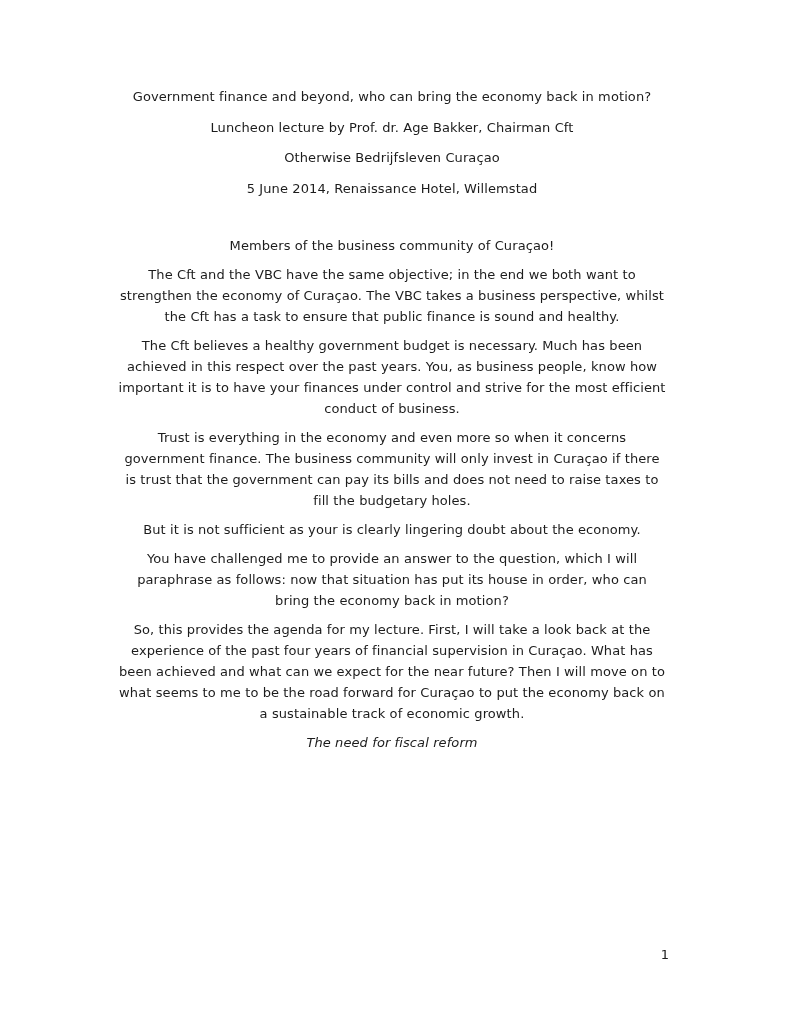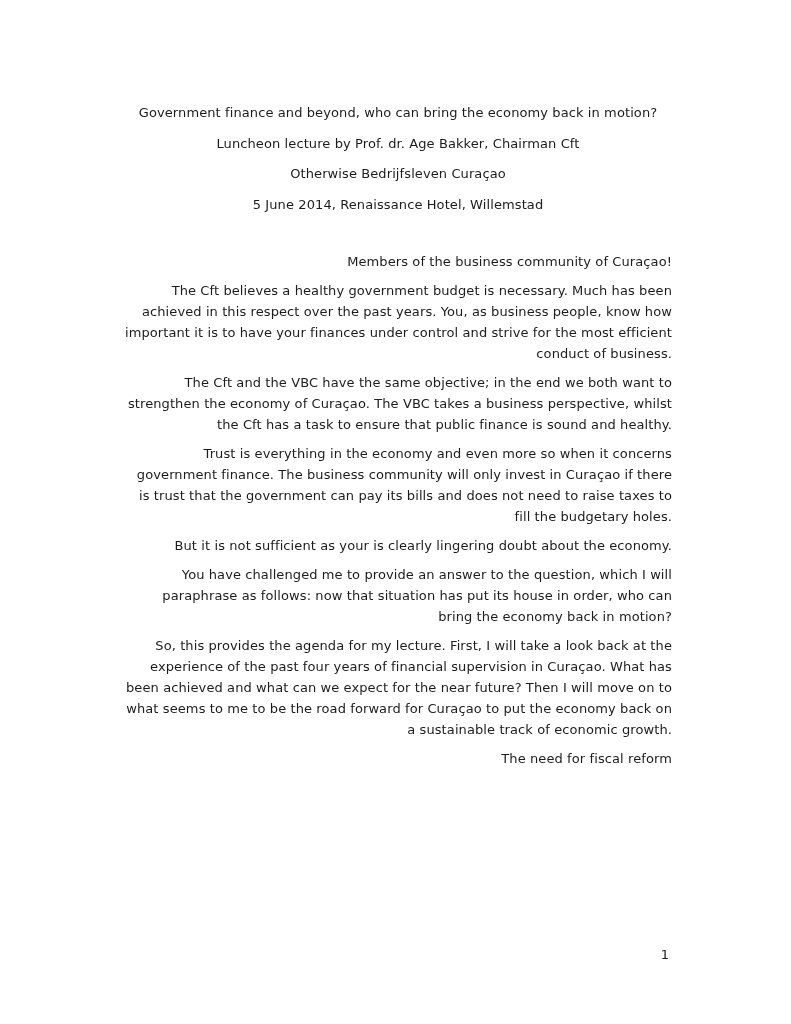--- a/index.html
+++ b/index.html
@@ -12,43 +12,42 @@
   }
   .page {
     position: relative;
     width: 791px;
     height: 1024px;
     background: #ffffff;
     overflow: hidden;
   }
   .content {
     position: absolute;
-    left: 124px;
+    left: 118px;
     top: 86px;
     width: 548px;
-    margin-top: 16px;
   }
   .doc-header { margin-bottom: 36px; }
   .doc-header p {
     margin: 0 0 9.5px 0;
     text-align: center;
     font-size: 13px;
     line-height: 21px;
     color: #1c1c1c;
     letter-spacing: 0.1px;
   }
   .doc-body p {
     margin: 0 0 8px 0;
     font-size: 13px;
     line-height: 21px;
     color: #1c1c1c;
     letter-spacing: 0.1px;
-    text-align: right;
+    text-align: center;
   }
-  .section-heading { }
+  .section-heading { font-style: italic; }
   .page-number {
     position: absolute;
     top: 946px;
     right: 122px;
     font-size: 13px;
     line-height: 18px;
     color: #1c1c1c;
   }
 </style>
 </head>
@@ -59,22 +58,22 @@
 
     <div class="doc-header">
       <p>Government finance and beyond, who can bring the economy back in motion?</p>
       <p>Luncheon lecture by Prof. dr. Age Bakker, Chairman Cft</p>
       <p>Otherwise Bedrijfsleven Curaçao</p>
       <p>5 June 2014, Renaissance Hotel, Willemstad</p>
     </div>
 
     <div class="doc-body">
       <p>Members of the business community of Curaçao!</p>
+      <p>The Cft and the VBC have the same objective; in the end we both want to strengthen the economy of Curaçao.  The VBC takes a business perspective, whilst the Cft has a task to ensure that public finance is sound and healthy.</p>
       <p>The Cft believes a healthy government budget is necessary. Much has been achieved in this respect over the past years. You, as business people, know how important it is to have your finances under control and strive for the most efficient conduct of business.</p>
-      <p>The Cft and the VBC have the same objective; in the end we both want to strengthen the economy of Curaçao.  The VBC takes a business perspective, whilst the Cft has a task to ensure that public finance is sound and healthy.</p>
       <p>Trust is everything in the economy and even more so when it concerns government finance. The business community will only invest in Curaçao if there is trust that the government can pay its bills and does not need to raise taxes to fill the budgetary holes.</p>
       <p>But it is not sufficient as your is clearly lingering doubt about the economy.</p>
       <p>You have challenged me to provide an answer to the question, which I will paraphrase as follows: now that situation has put its house in order, who can bring the economy back in motion?</p>
       <p>So, this provides the agenda for my lecture. First, I will take a look back at the experience of the past four years of financial supervision in Curaçao. What has been achieved and what can we expect for the near future? Then I will move on to what seems to me to be the road forward for Curaçao to put the economy back on a sustainable track of economic growth.</p>
       <p class="section-heading">The need for fiscal reform</p>
     </div>
 
   </div>
 
   <div class="page-number">1</div>

